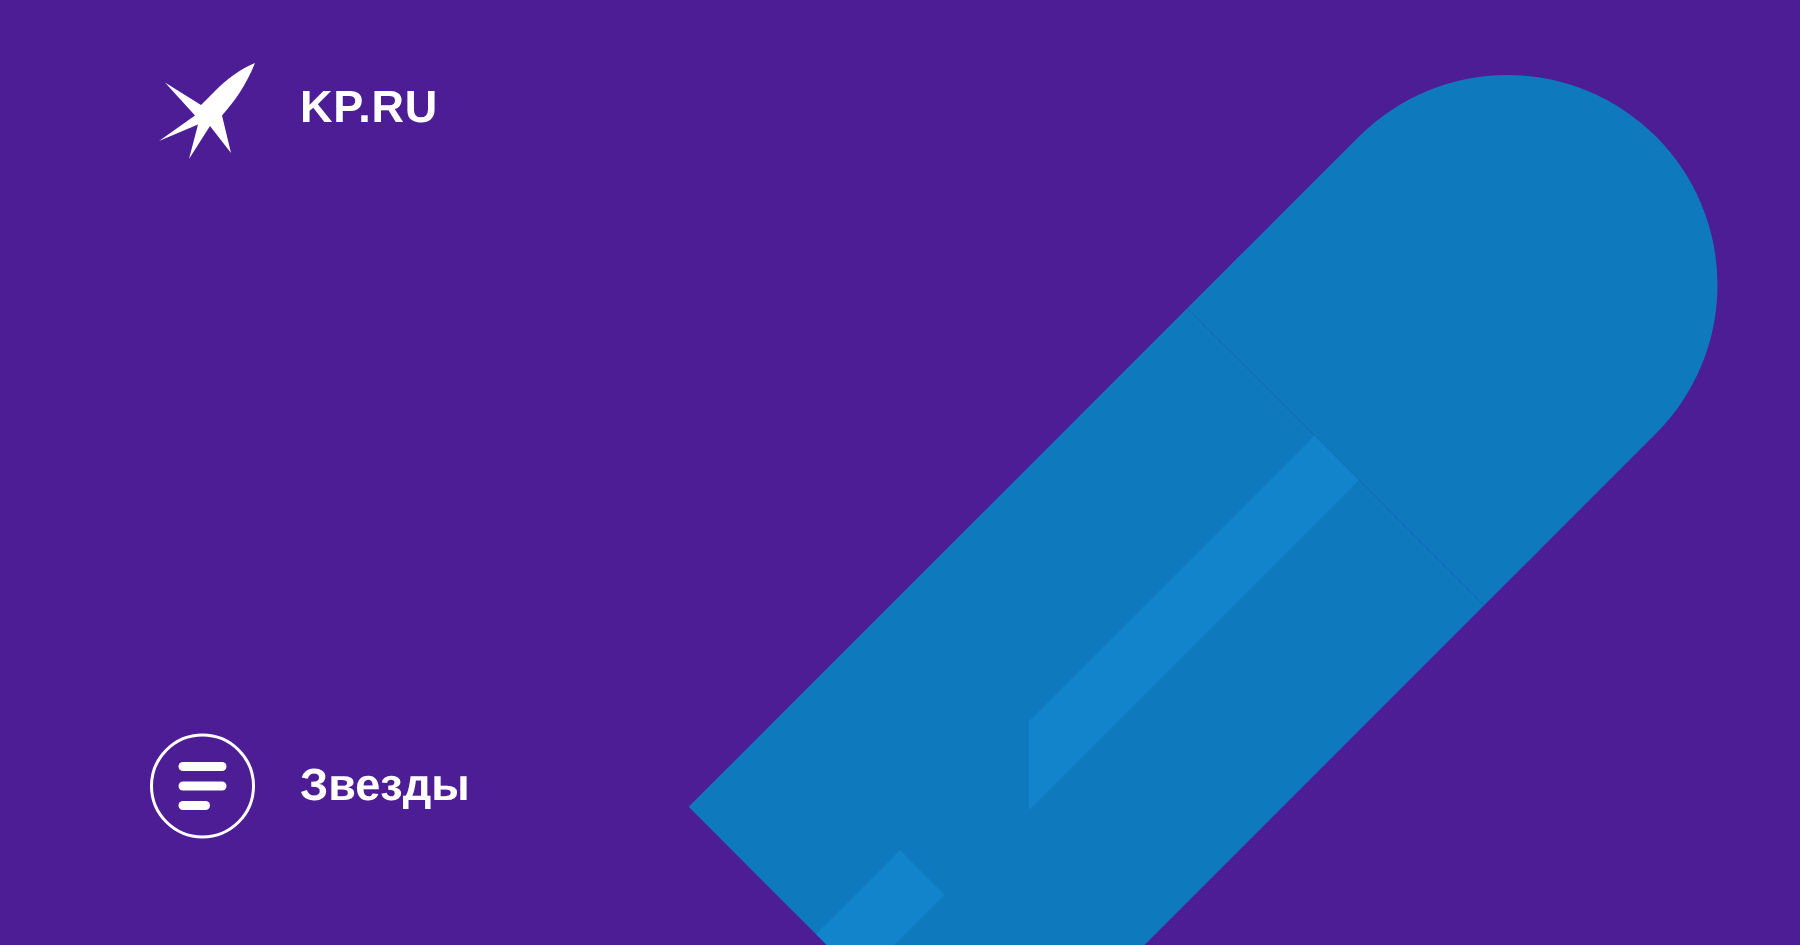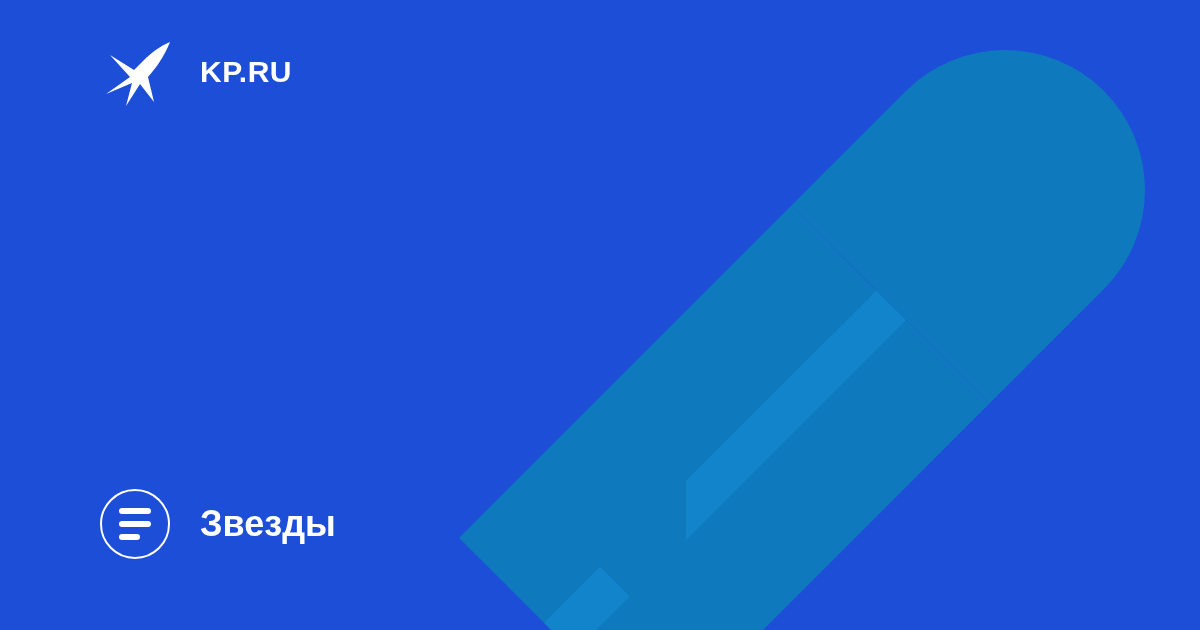--- a/index.html
+++ b/index.html
@@ -12,21 +12,21 @@
     height: 630px;
     overflow: hidden;
     font-family: "Liberation Sans", "DejaVu Sans", sans-serif;
     background: #0081cf;
   }
 
   .card {
     position: relative;
     width: 1200px;
     height: 630px;
-    background: #1d4ed8;
+    background: #4c1d95;
     overflow: hidden;
   }
 
   
   .watermark {
     position: absolute;
     inset: 0;
     width: 1200px;
     height: 630px;
     pointer-events: none;
@@ -98,21 +98,21 @@
     height: 6px;
     border-radius: 3px;
     background: #ffffff;
   }
   .rubric-circle .bar-1 { width: 32px; }
   .rubric-circle .bar-2 { width: 32px; }
   .rubric-circle .bar-3 { width: 21px; margin-right: 11px; }
 
   .rubric-label {
     color: #ffffff;
-    font-size: 36px;
+    font-size: 30px;
     font-weight: 700;
     line-height: 1;
     white-space: nowrap;
   }
 </style>
 </head>
 <body>
 
 <div class="card">
 

